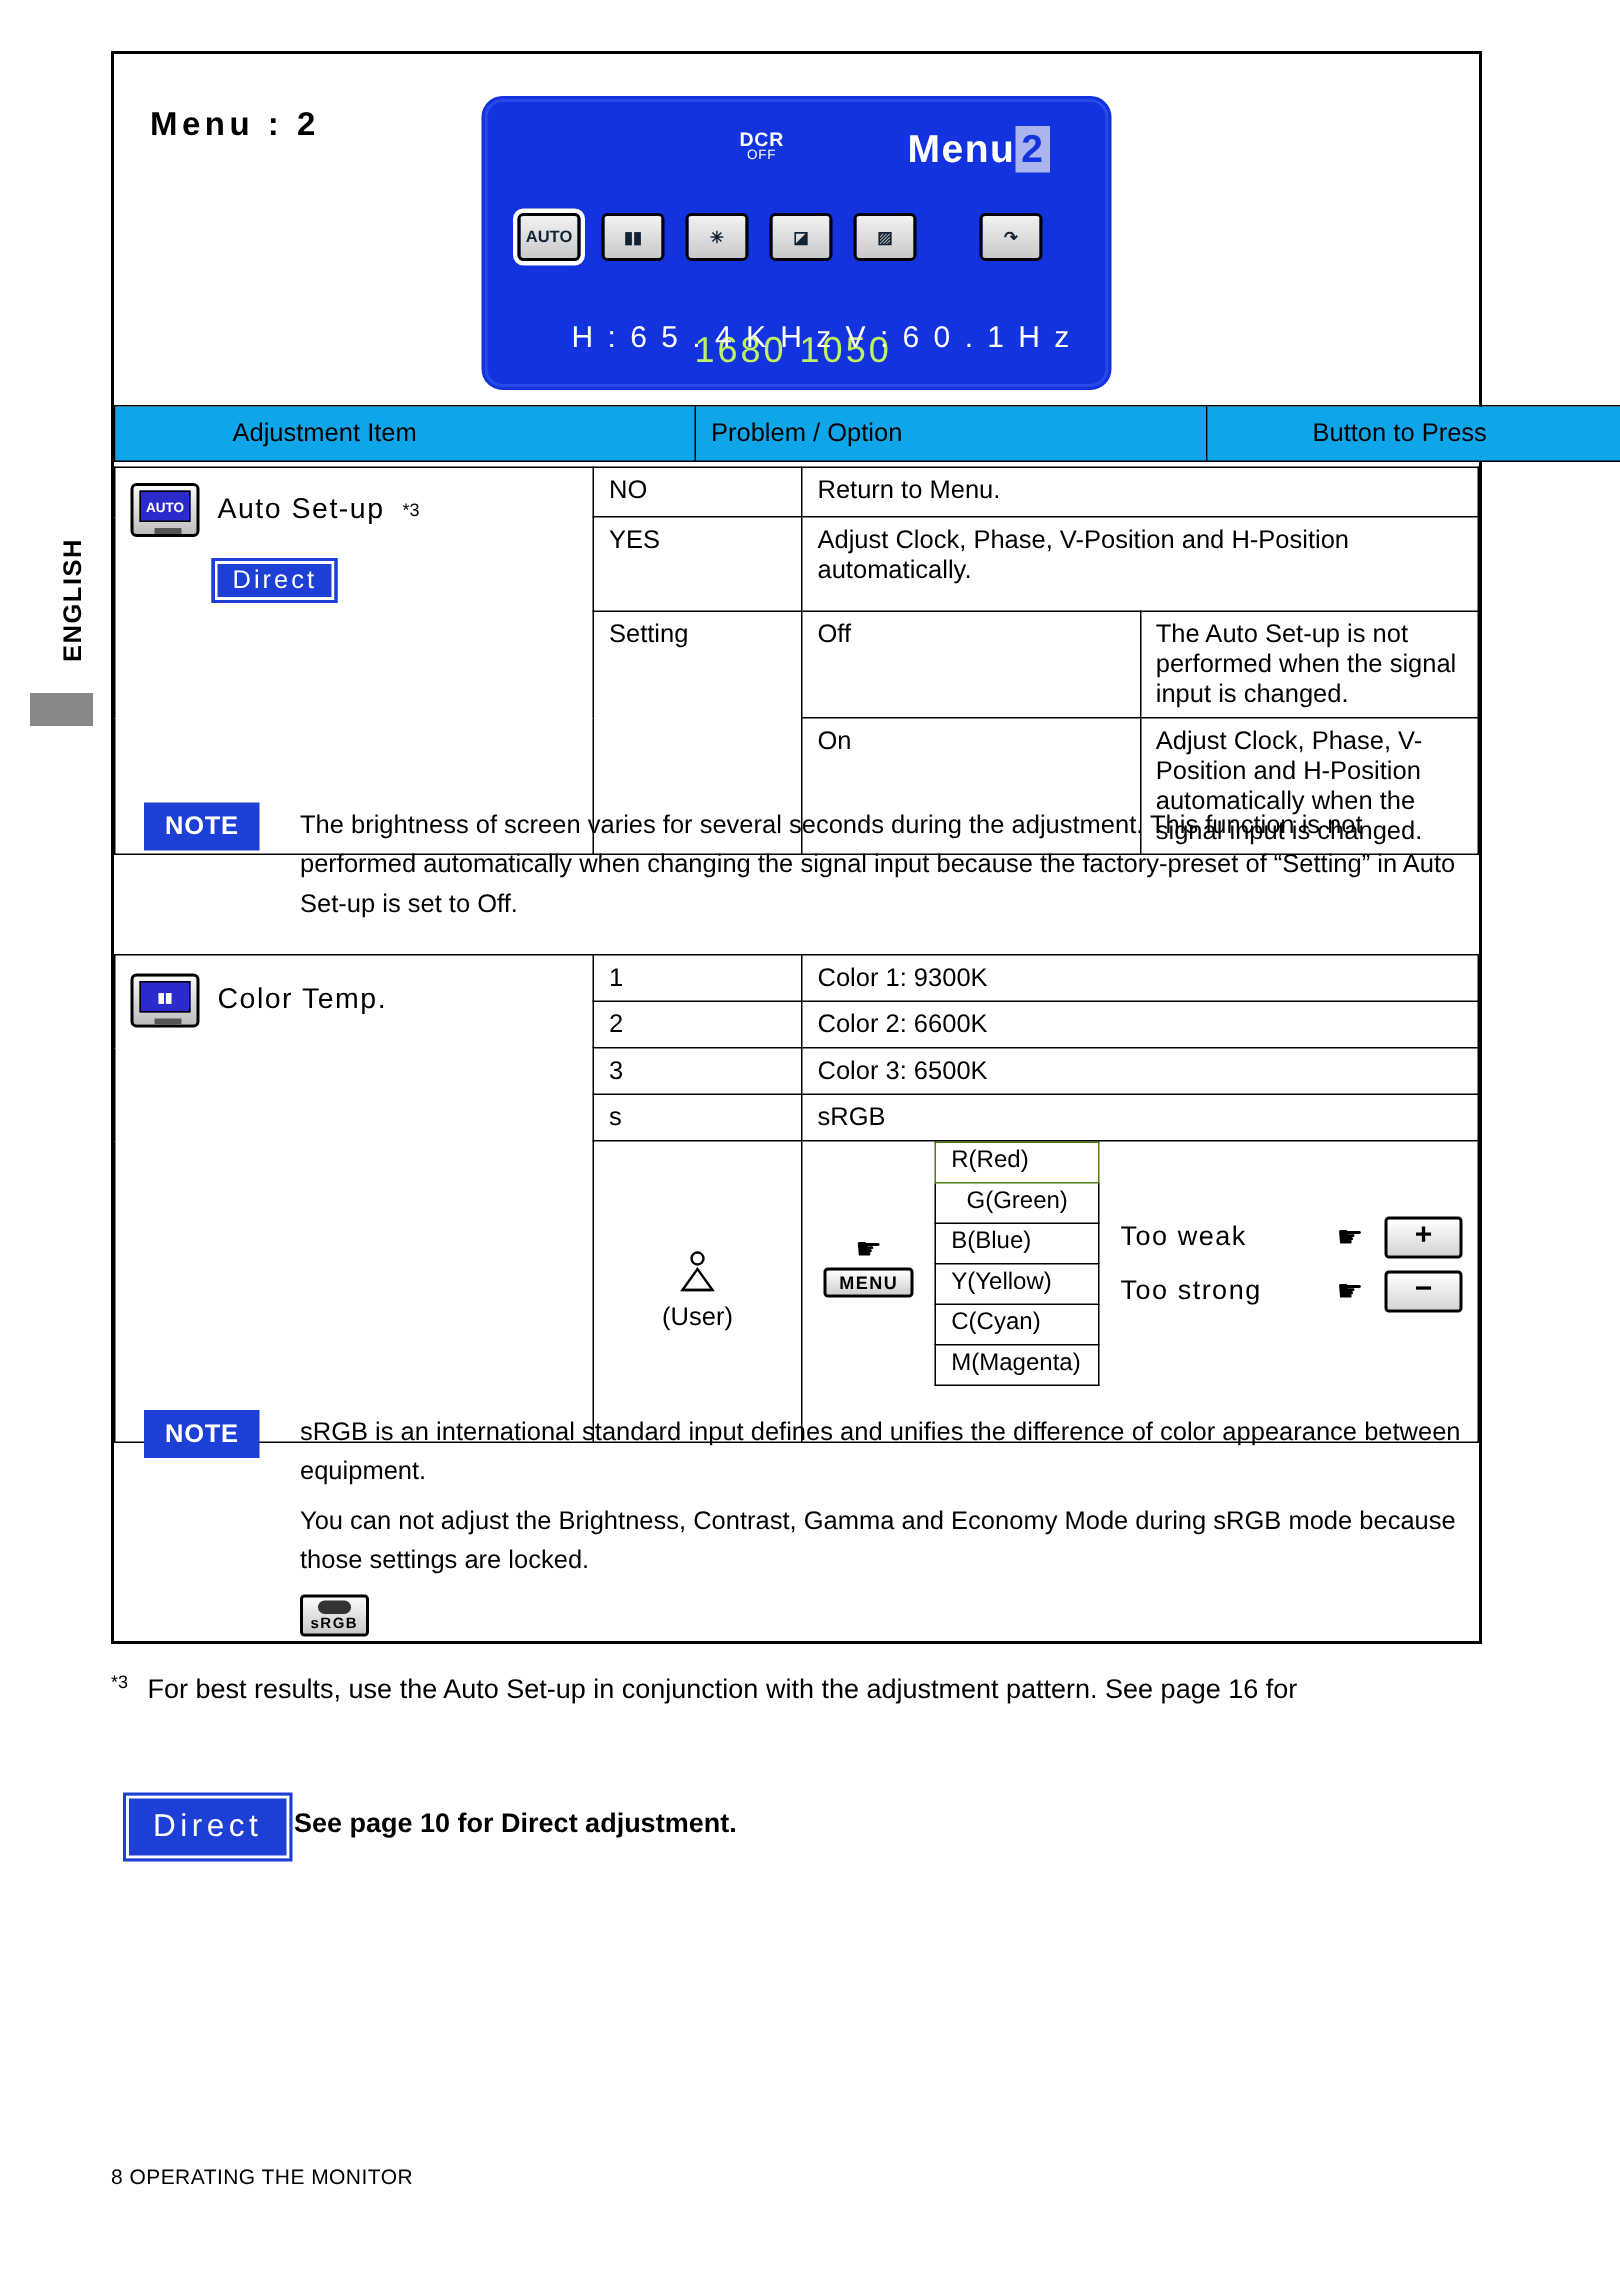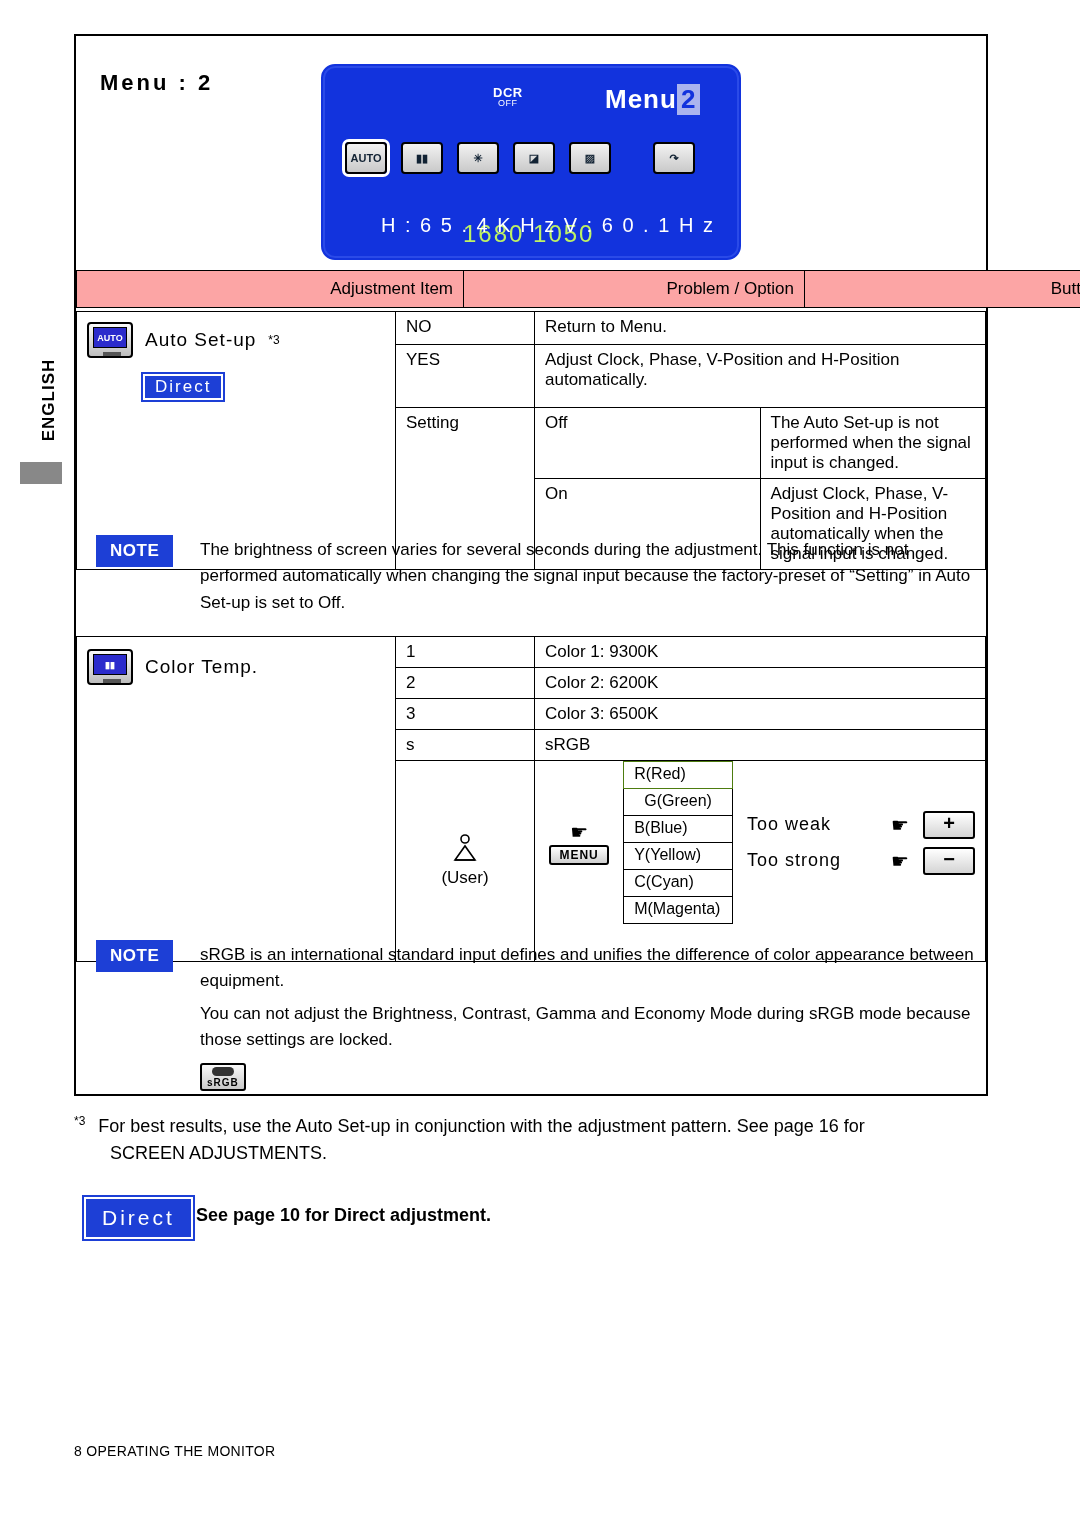--- a/index.html
+++ b/index.html
@@ -146,24 +146,23 @@
   .tbl td, .tbl th {
     border: 1px solid #000;
     padding: 5px 10px;
     font-size: 17px;
     vertical-align: top;
     font-weight: normal;
     text-align: left;
   }
   #head-table { left: 76px; top: 270px; width: 910px; }
   #head-table td {
-    background: #fca5a5;
+    background: #0ea5e9;
     font-size: 17px;
     padding: 8px 10px;
-    text-align: right;
   }
 
   #main-table { left: 76px; top: 311px; width: 910px; }
   #main-table td { height: 22px; }
 
   #color-table { left: 76px; top: 636px; width: 910px; }
   #color-table td { height: 20px; }
 
   
   .note-badge {
@@ -423,21 +422,21 @@
           <span class="stand"></span>
         </span>
         <span style="font-size:19px;letter-spacing:1px;">Color Temp.</span>
       </div>
     </td>
     <td style="width:118px;">1</td>
     <td colspan="2">Color 1: 9300K</td>
   </tr>
   <tr>
     <td>2</td>
-    <td colspan="2">Color 2: 6200K</td>
+    <td colspan="2">Color 2: 6600K</td>
   </tr>
   <tr>
     <td>3</td>
     <td colspan="2">Color 3: 6500K</td>
   </tr>
   <tr>
     <td>s</td>
     <td colspan="2">sRGB</td>
   </tr>
   <tr>
@@ -511,19 +510,18 @@
     <span class="srgb-chip">
       <span class="pill"></span>
       <span>sRGB</span>
     </span>
   </div>
 </div>
 
 <div id="footnote">
   <span class="sup">*3</span>
   <span style="margin-left:8px;">For best results, use the Auto Set-up in conjunction with the adjustment pattern. See page 16 for</span>
-  <div style="margin-left:36px;">SCREEN ADJUSTMENTS.</div>
 </div>
 
 <div id="direct-bottom">Direct</div>
 <div id="direct-bottom-text">See page 10 for Direct adjustment.</div>
 
 <div id="page-footer">8   OPERATING THE MONITOR</div>
 
 </body></html>

